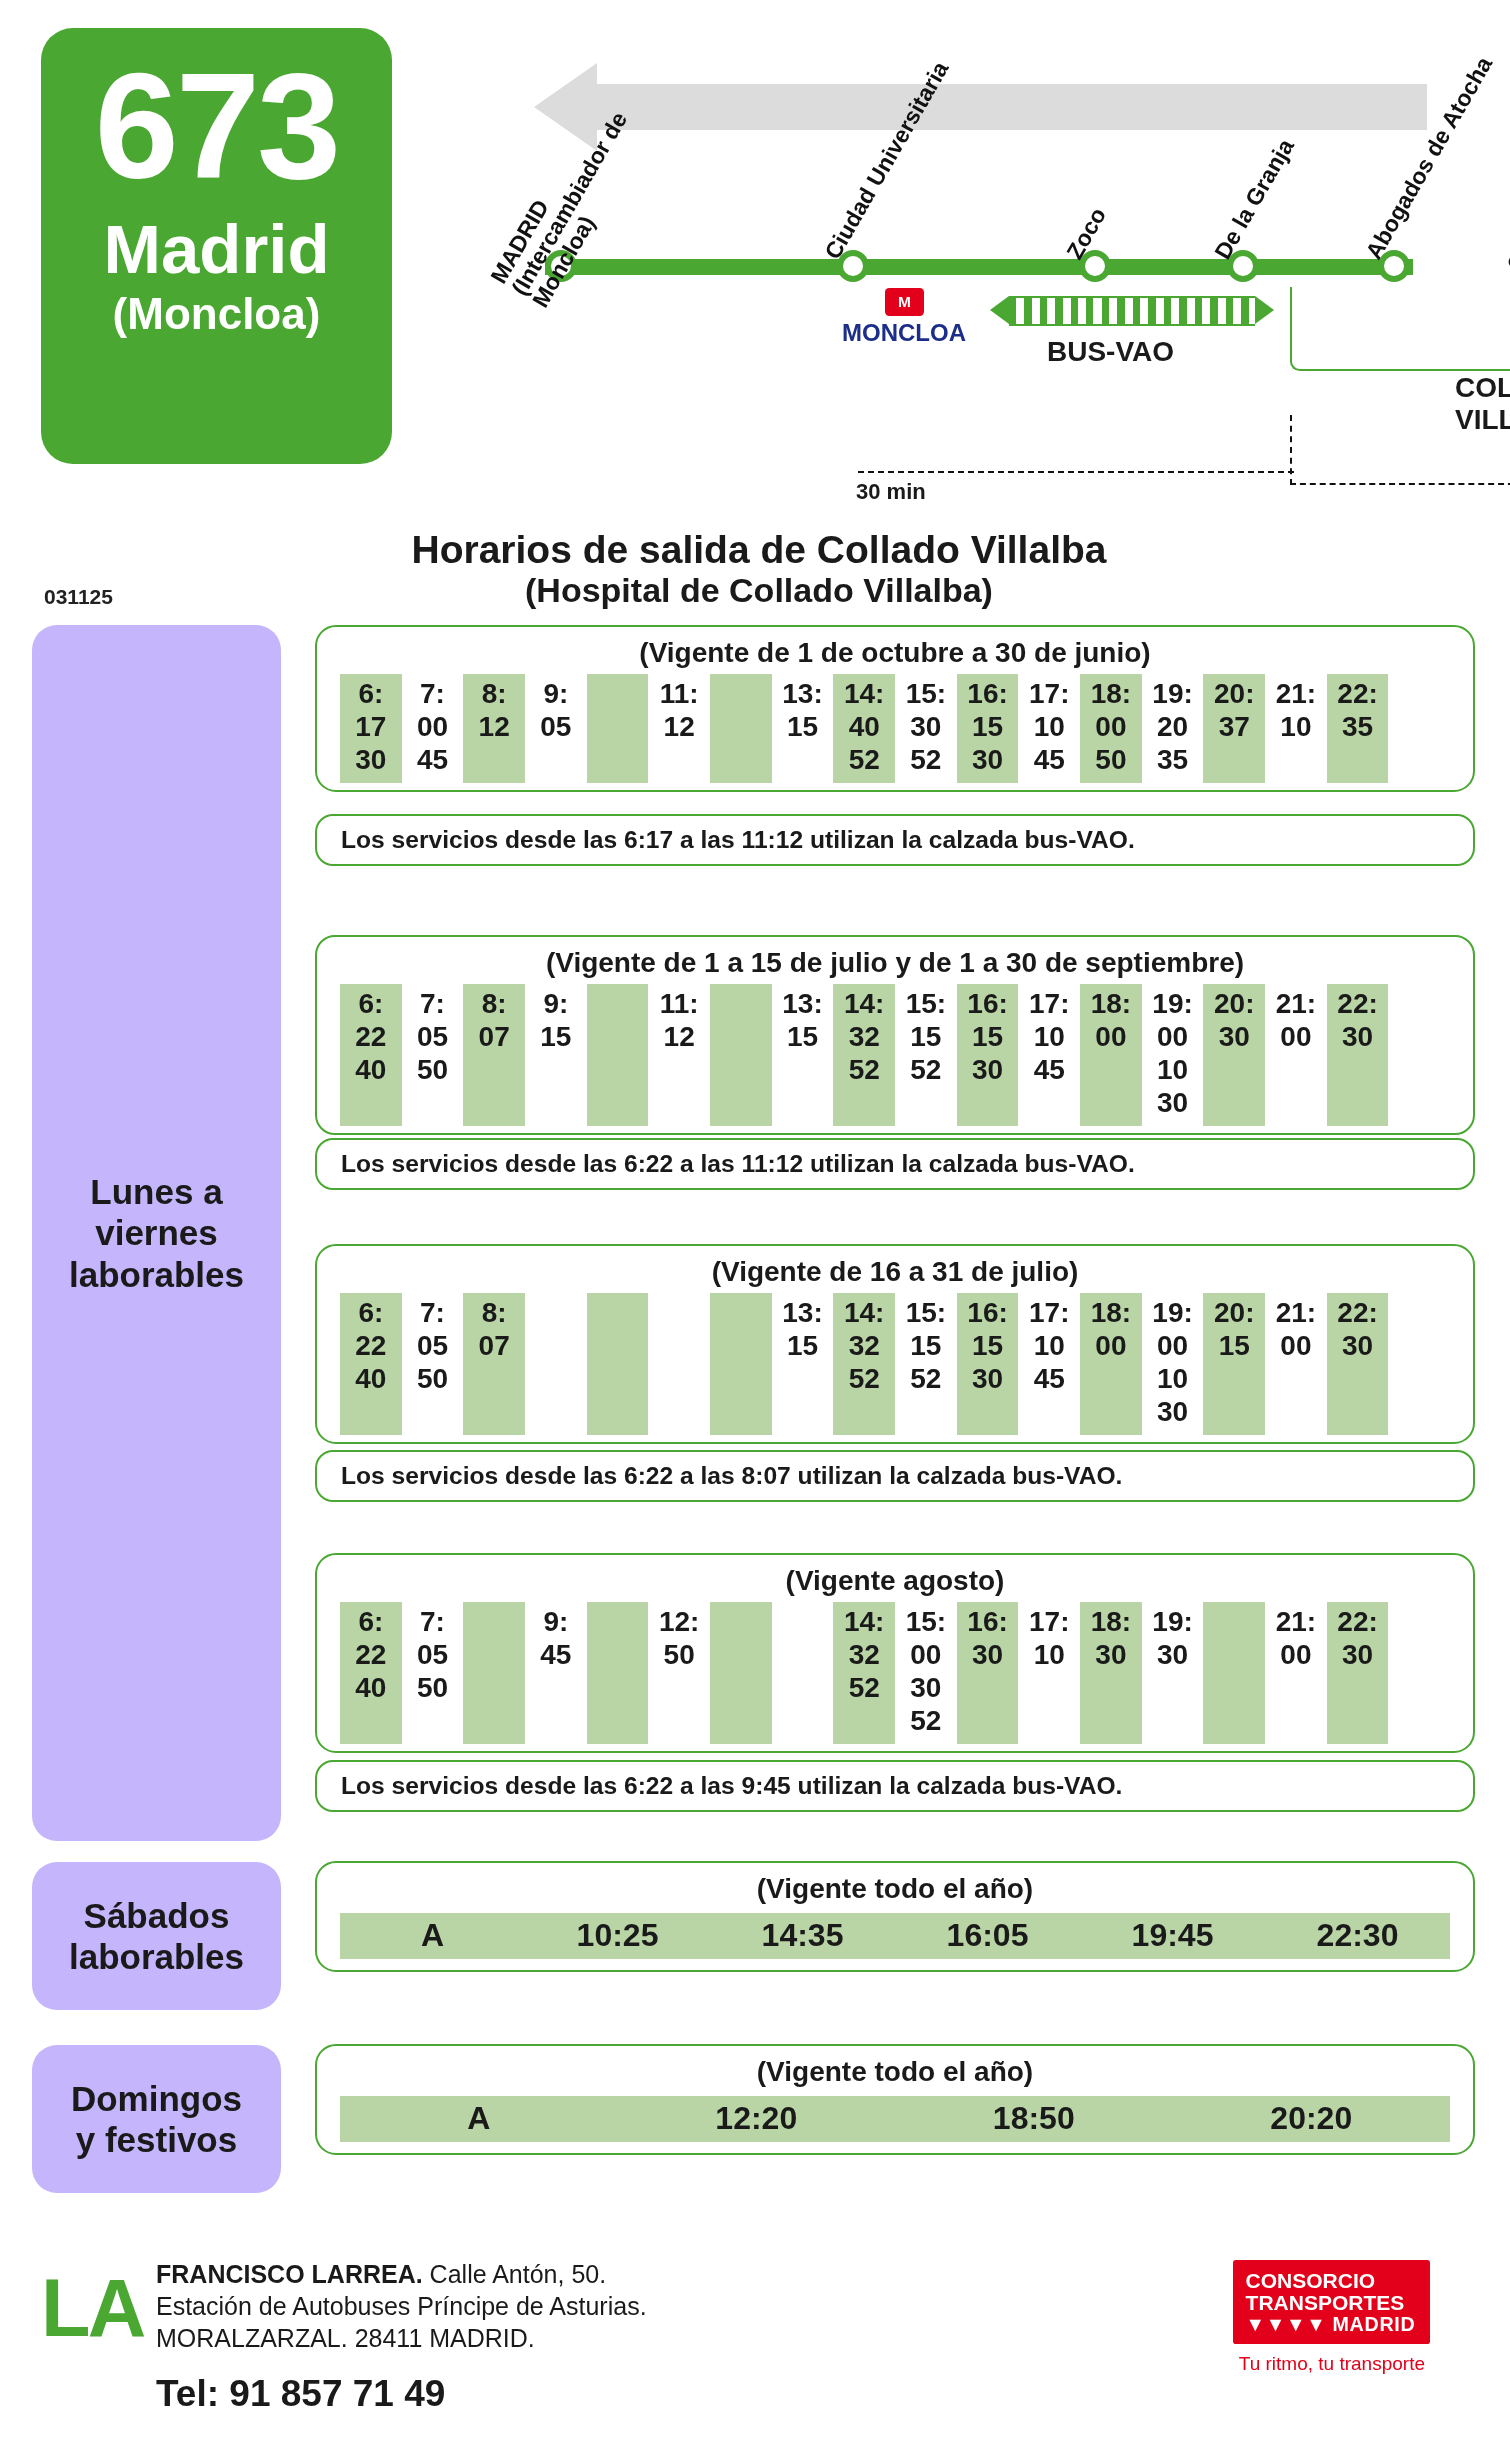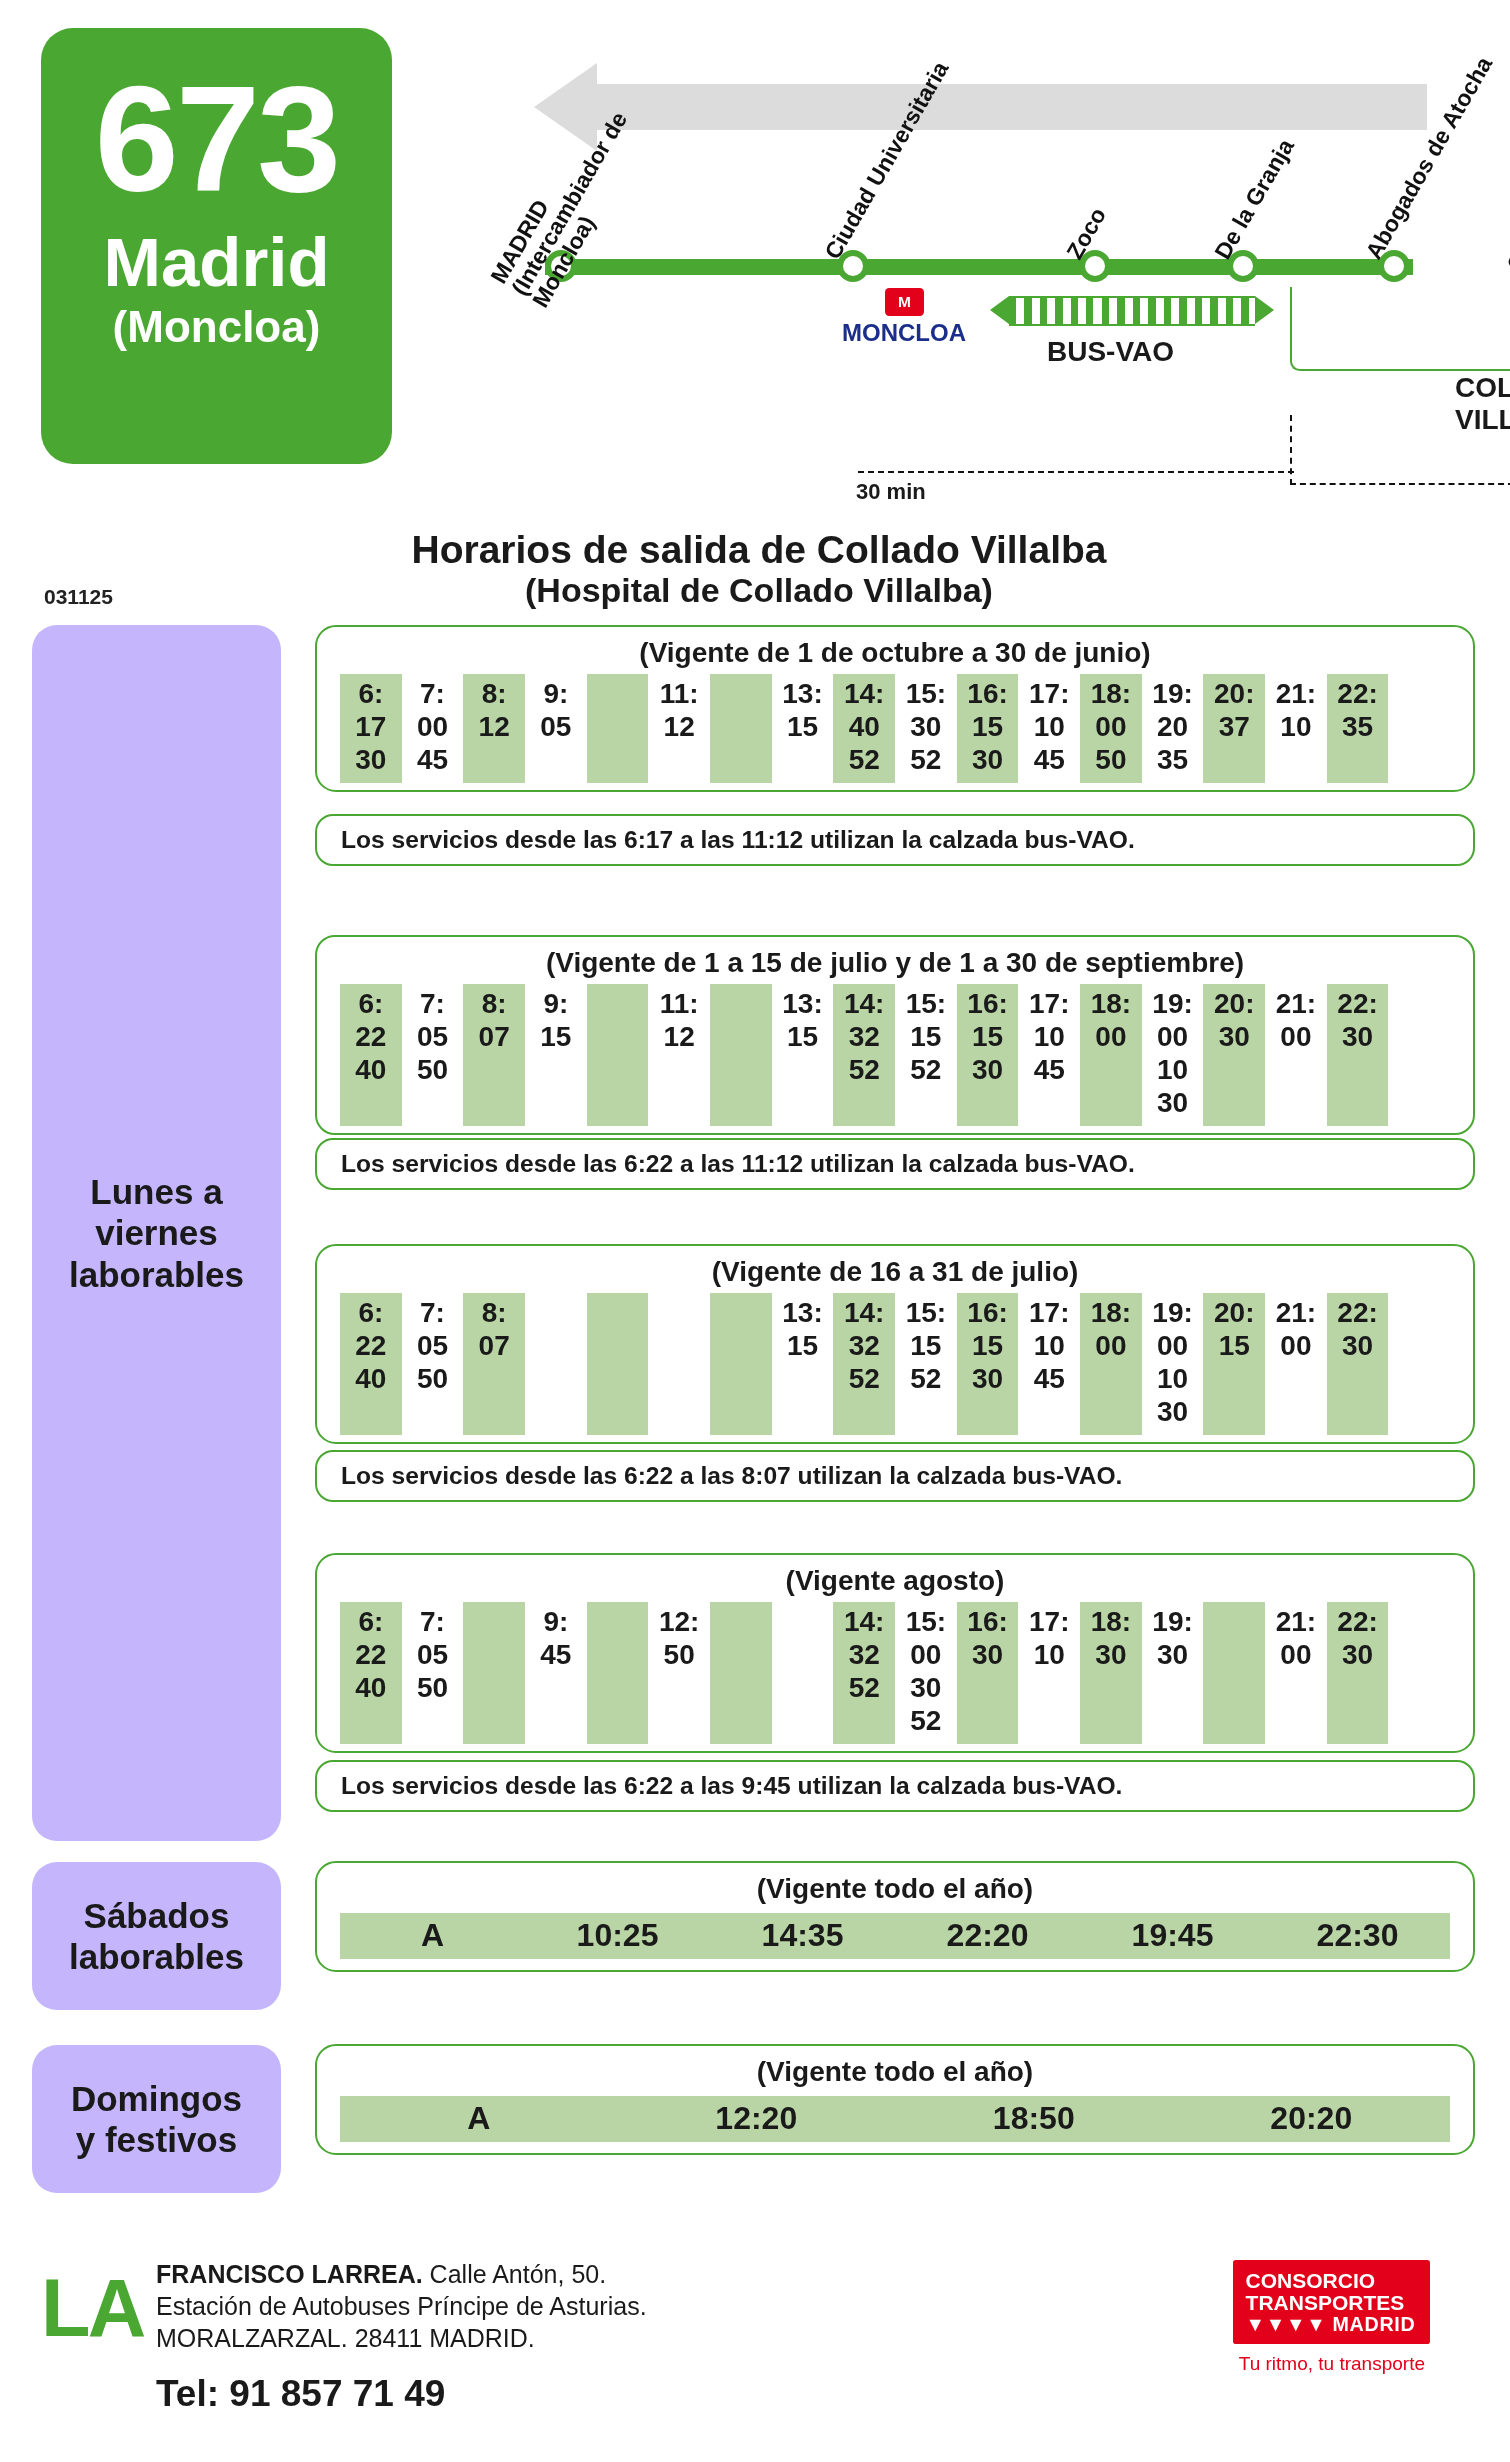--- a/index.html
+++ b/index.html
@@ -17,21 +17,21 @@
 
   
   .route-badge {
     position: absolute; left: 41px; top: 28px;
     width: 351px; height: 436px;
     background: #4aa832; border-radius: 32px;
     color: #ffffff; text-align: center;
   }
   .route-number {
     font-size: 151px; font-weight: bold; line-height: 1;
-    padding-top: 35px; letter-spacing: -2.8px;
+    padding-top: 22px; letter-spacing: -2.8px;
   }
   .route-city { font-size: 69px; font-weight: bold; line-height: 1.05; margin-top: 12.6px; }
   .route-sub  { font-size: 44px; font-weight: bold; line-height: 1.1; margin-top: 4.2px; }
 
   
   .diagram { position: absolute; left: 415px; top: 21px; width: 1068px; height: 464px; }
   .arrow-band { position:absolute; left: 169px; top: 63px; width: 843px; height: 46px; background:#dcdcdc; }
   .arrow-head {
     position:absolute; left: 119px; top: 42px; width:0; height:0;
     border-top: 44px solid transparent; border-bottom: 44px solid transparent;
@@ -534,21 +534,21 @@
       </div>
       <div class="note" style="top: 1760px;">Los servicios desde las 6:22 a las 9:45 utilizan la calzada bus-VAO.</div>
     </div>
 
   <div class="block" style="top:1861px;">
     <div class="block-caption">(Vigente todo el año)</div>
     <div class="simple-row" id="sat-row">
         <div class="cell">A</div>
         <div class="cell">10:25</div>
         <div class="cell">14:35</div>
-        <div class="cell">22:20</div>
+        <div class="cell">16:05</div>
         <div class="cell">19:45</div>
         <div class="cell">22:30</div>
       </div>
   </div>
 
   <div class="block" style="top:2044px;">
     <div class="block-caption">(Vigente todo el año)</div>
     <div class="simple-row" id="sun-row">
         <div class="cell">A</div>
         <div class="cell">12:20</div>

